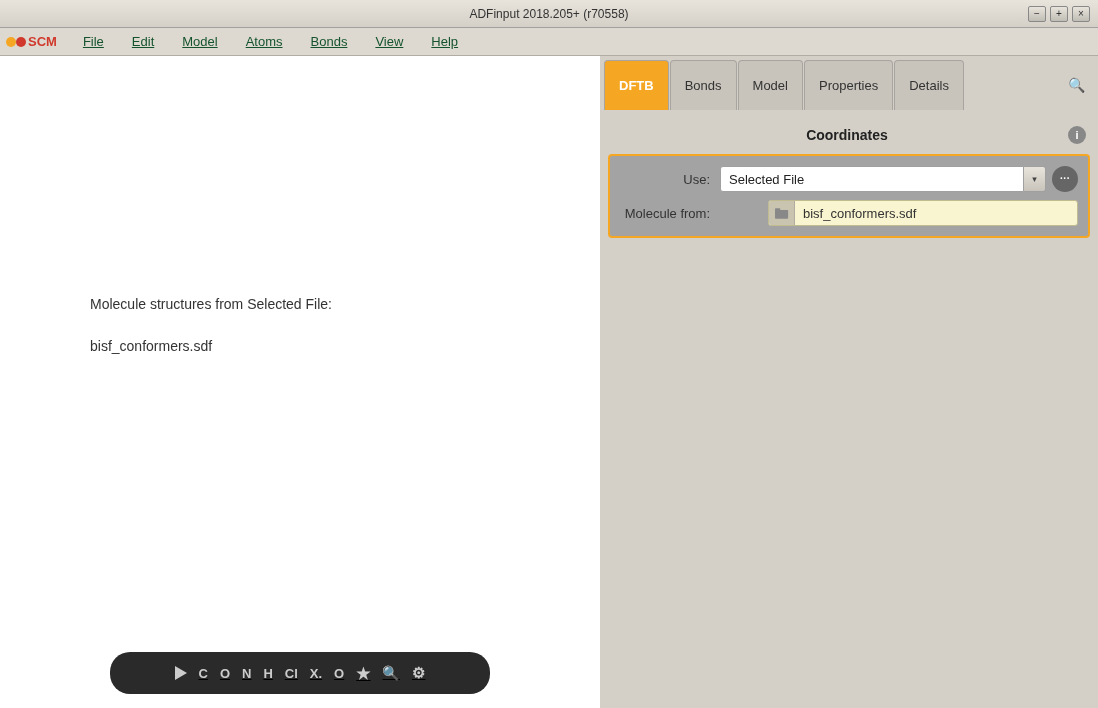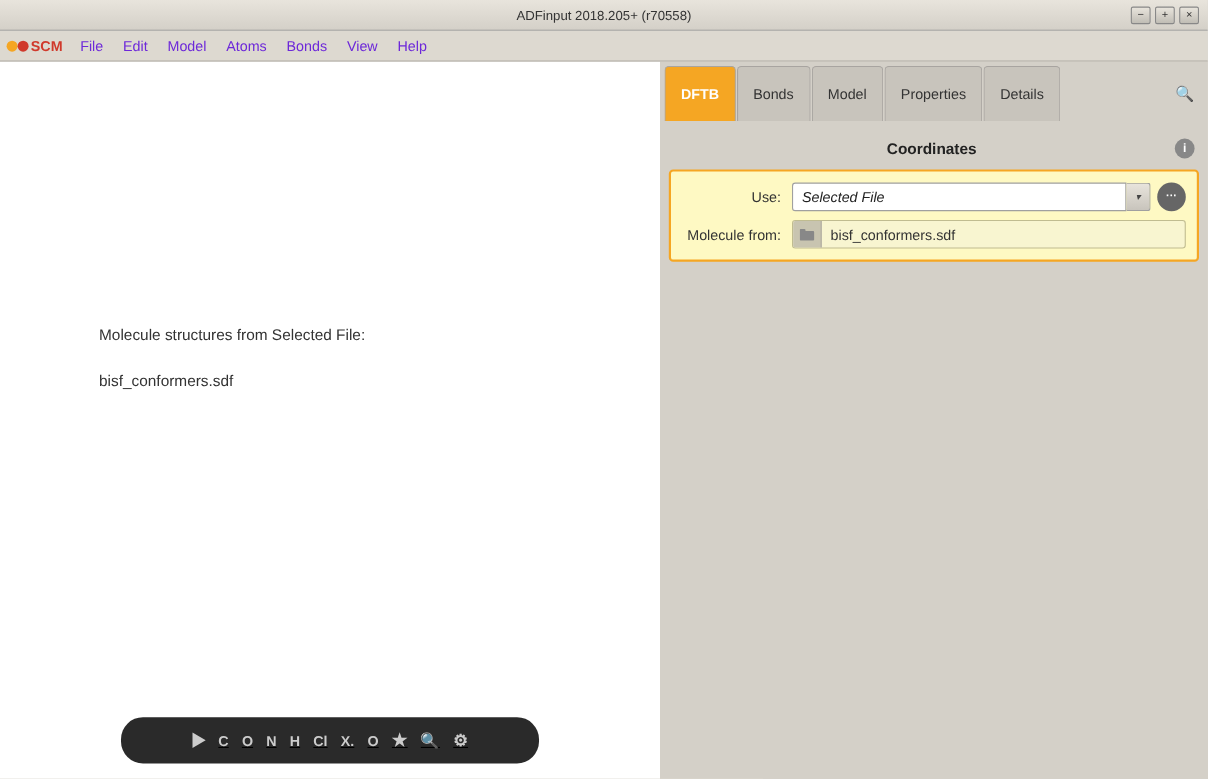--- a/index.html
+++ b/index.html
@@ -57,21 +57,21 @@
     .title-btn-maximize { }
     .title-btn-close { }
 
     
     #menu-bar {
       background: #ddd9d0;
       height: 28px;
       display: flex;
       align-items: center;
       padding: 0 6px;
-      gap: 2px;
+      gap: 12px;
       border-bottom: 1px solid #b0aca4;
     }
     .scm-logo {
       display: flex;
       align-items: center;
       margin-right: 6px;
     }
     .scm-dot {
       width: 10px;
       height: 10px;
@@ -81,23 +81,24 @@
     .scm-dot-red { background: #d0392b; }
     .scm-text {
       font-weight: bold;
       font-size: 13px;
       color: #d0392b;
       margin-left: 2px;
     }
     .menu-item {
       padding: 3px 8px;
       font-size: 13px;
-      color: #6d28d9;
+      color: #14532d;
       cursor: pointer;
       border-radius: 3px;
+      text-decoration: underline;
     }
 
     
     #main {
       display: flex;
       flex: 1;
       overflow: hidden;
     }
 
     
@@ -245,21 +246,21 @@
       font-size: 11px;
       font-weight: bold;
       cursor: pointer;
     }
 
     
     #selected-file-box {
       border: 2px solid #f5a623;
       border-radius: 4px;
       padding: 10px;
-      background: #fef9c3;
+      background: #a3a3a3;
     }
 
     .form-row {
       display: flex;
       align-items: center;
       margin-bottom: 8px;
     }
     .form-label {
       font-size: 13px;
       color: #333;
@@ -272,21 +273,20 @@
       display: flex;
       align-items: center;
       gap: 6px;
     }
 
     
     .dropdown-wrapper {
       display: flex;
       align-items: center;
       flex: 1;
-      font-style: italic;
     }
     .dropdown-select {
       flex: 1;
       height: 26px;
       background: white;
       border: 1px solid #a0a0a0;
       border-radius: 3px 0 0 3px;
       padding: 2px 8px;
       font-size: 13px;
       color: #222;
@@ -443,21 +443,21 @@
                 <div class="dropdown-arrow-btn">
                   <span>▾</span>
                 </div>
               </div>
               <div class="more-btn">
                 <span style="font-size:10px;letter-spacing:0px;line-height:1;">···</span>
               </div>
             </div>
           </div>
 
-          <div class="form-row" style="margin-bottom:0;">
+          <div class="form-row" style="margin-bottom:0;gap:48px;">
             <div class="form-label">Molecule from:</div>
             <div class="form-control-area">
               <div class="molecule-from-input">
                 <div class="molecule-from-icon">
                   <svg class="folder-icon-svg" viewBox="0 0 16 13">
                     <rect x="0" y="3" width="15" height="10" rx="1" fill="#888"></rect>
                     <rect x="0" y="1" width="6" height="3" rx="1" fill="#888"></rect>
                   </svg>
                 </div>
                 <div class="molecule-from-text">bisf_conformers.sdf</div>

